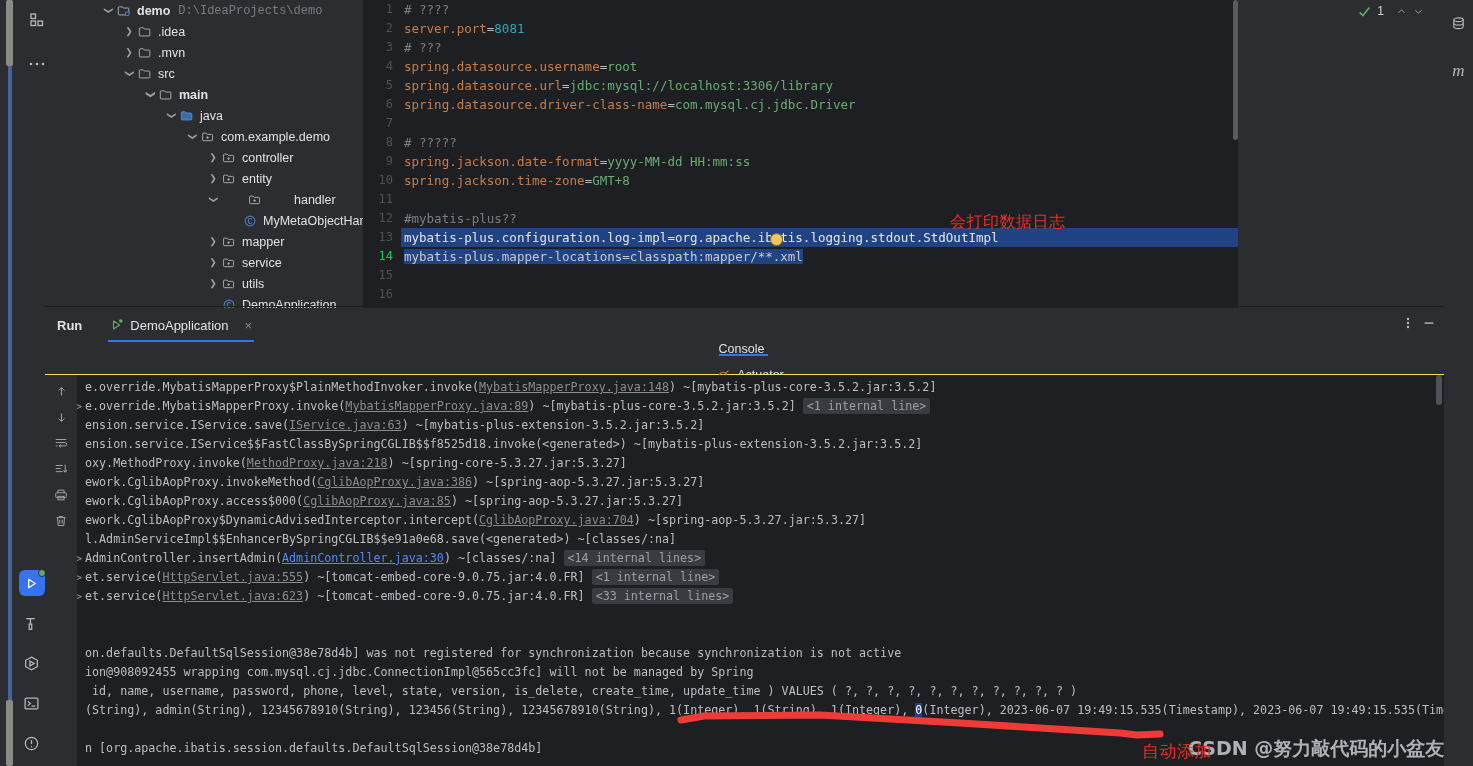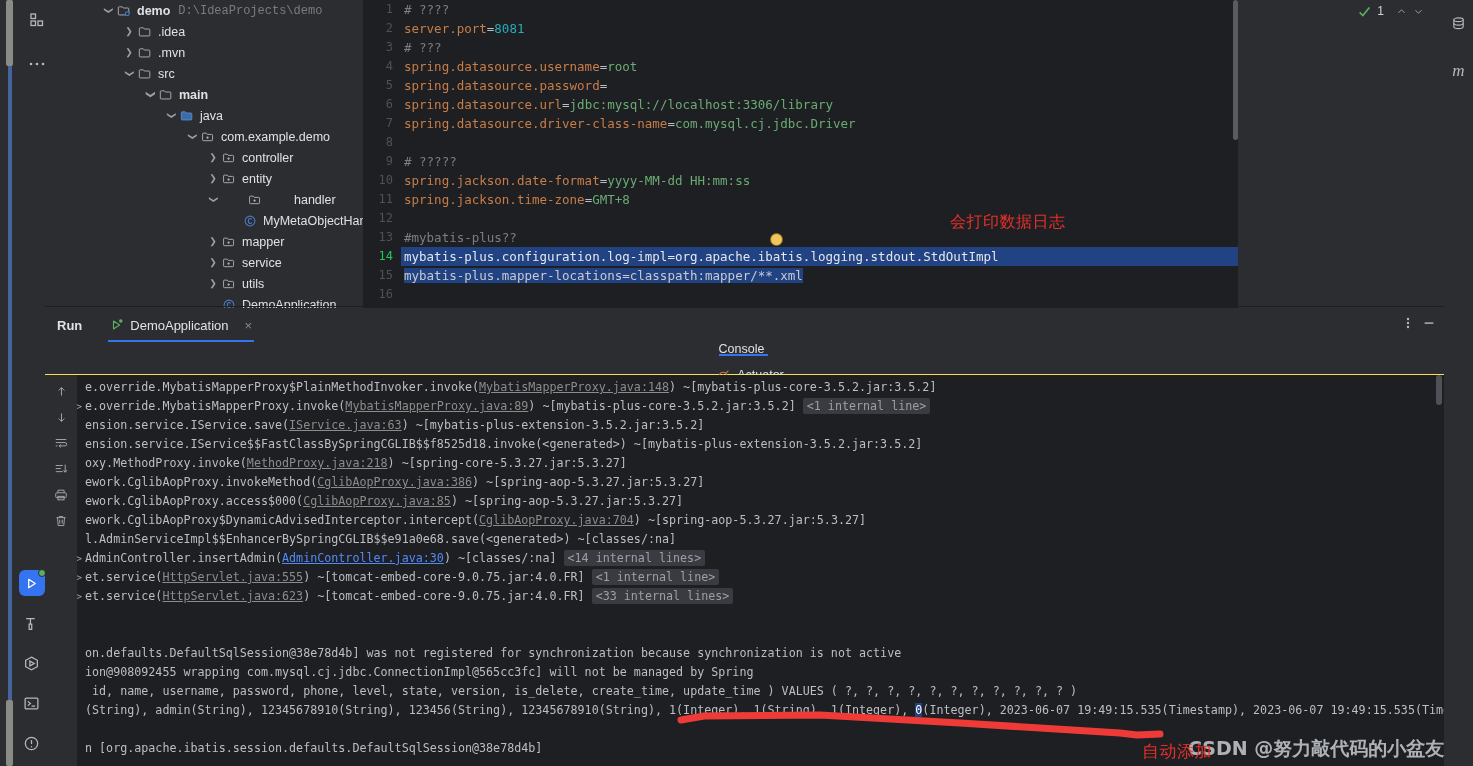--- a/index.html
+++ b/index.html
@@ -401,21 +401,20 @@
           <div class="gnum">15</div>
           <div class="gnum">16</div>
         </div>
     </div>
     <div class="codearea">
       <div id="code-lines">
           <div class="cline"><span class="cmt"># ????</span></div>
           <div class="cline"><span class="key">server.port</span><span class="eq">=</span><span class="num">8081</span></div>
           <div class="cline"><span class="cmt"># ???</span></div>
           <div class="cline"><span class="key">spring.datasource.username</span><span class="eq">=</span><span class="val">root</span></div>
-          <div class="cline"><span class="key">spring.datasource.password</span><span class="eq">=</span><span class="val"></span></div>
           <div class="cline"><span class="key">spring.datasource.url</span><span class="eq">=</span><span class="val">jdbc:mysql://localhost:3306/library</span></div>
           <div class="cline"><span class="key">spring.datasource.driver-class-name</span><span class="eq">=</span><span class="val">com.mysql.cj.jdbc.Driver</span></div>
           <div class="cline">&nbsp;</div>
           <div class="cline"><span class="cmt"># ?????</span></div>
           <div class="cline"><span class="key">spring.jackson.date-format</span><span class="eq">=</span><span class="val">yyyy-MM-dd HH:mm:ss</span></div>
           <div class="cline"><span class="key">spring.jackson.time-zone</span><span class="eq">=</span><span class="val">GMT+8</span></div>
           <div class="cline">&nbsp;</div>
           <div class="cline"><span class="cmt">#mybatis-plus??</span></div>
           <div class="cline sel"><span style="color:#e5e7ea">mybatis-plus.configuration.log-impl=org.apache.ibatis.logging.stdout.StdOutImpl</span></div>
           <div class="cline"><span class="selspan" style="color:#c8cad0">mybatis-plus.mapper-locations=classpath:mapper/**.xml</span></div>

